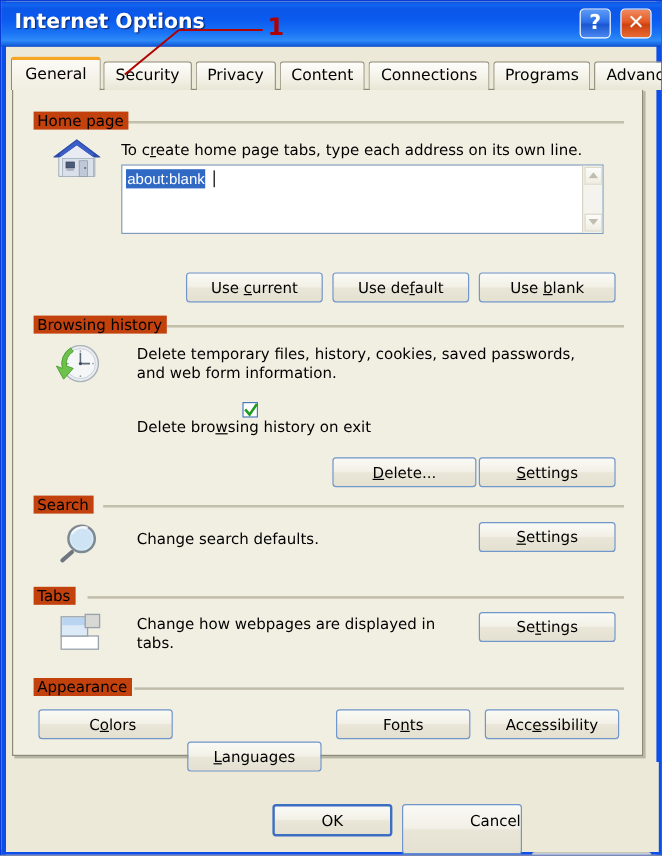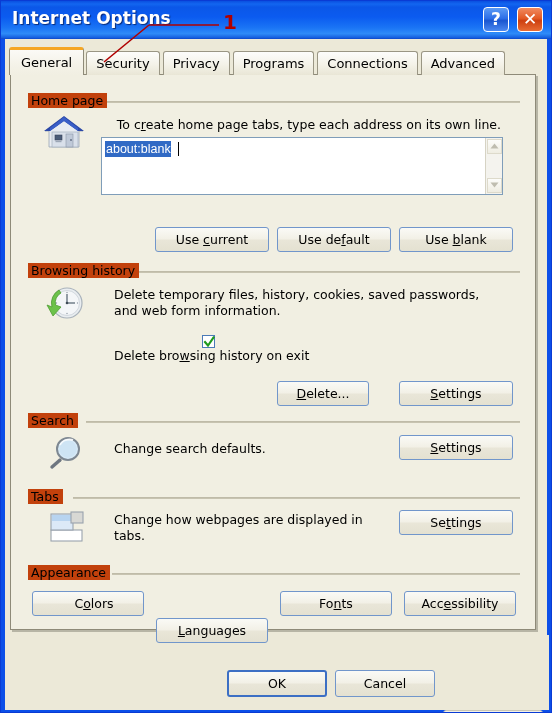--- a/index.html
+++ b/index.html
@@ -319,22 +319,23 @@
   <svg id="annotation" viewBox="0 0 552 713">
     <line x1="218" y1="24" x2="148" y2="24" stroke="#B00000" stroke-width="1.6"></line>
     <line x1="148" y1="24" x2="103" y2="61" stroke="#B00000" stroke-width="1.6"></line>
   </svg>
   <div id="annot-num">1</div>
 
   <div id="tabstrip">
     <div class="tab active">General</div>
     <div class="tab">Security</div>
     <div class="tab">Privacy</div>
+    <div class="tab">Content</div>
+    <div class="tab">Connections</div>
     <div class="tab">Programs</div>
-    <div class="tab">Connections</div>
     <div class="tab">Advanced</div>
   </div>
 
   <div id="tabpanel">
 
     <div class="group" style="left:17px; top:26px; width:492px;">
       <div class="group-label">Home page</div>
       <div class="group-line" style="left:76px; width:416px;"></div>
     </div>
 
@@ -344,21 +345,21 @@
         <polygon points="22,4 42,19 36,19 22,9 8,19 2,19" fill="#2C49A8"></polygon>
         <polygon points="22,5 36,16 36,19 22,9 8,19 8,16" fill="#3A5FC8"></polygon>
         <rect x="10" y="20" width="26" height="15" fill="#D9E0EA" stroke="#A4AFBE" stroke-width="0.7"></rect>
         <rect x="24" y="22" width="7" height="13" fill="#BFC9D8" stroke="#8C97A8" stroke-width="0.6"></rect>
         <rect x="13" y="23" width="7" height="5" fill="#4A5C78" stroke="#39455C" stroke-width="0.6"></rect>
         <rect x="13.5" y="29" width="6" height="1.2" fill="#9BA6B5"></rect>
         <circle cx="29" cy="28" r="0.9" fill="#5E6B80"></circle>
       </svg>
     </div>
 
-    <div class="body-text" style="left:90px; top:42px; width:400px;text-align:right;">
+    <div class="body-text" style="left:90px; top:42px; width:400px;">
       To c<u>r</u>eate home page tabs, type each address on its own line.
     </div>
 
     <div id="homepage-textarea" style="left:90px; top:62px; width:402px; height:58px;">
       <div id="homepage-value">about:blank</div>
       <div id="homepage-caret"></div>
       <div class="ta-scroll">
         <div class="ta-arrow up">
           <svg width="9" height="6" viewBox="0 0 9 6">
               <polygon points="4.5,0.5 8.5,5.5 0.5,5.5" fill="#BFBDB0"></polygon>
@@ -401,21 +402,21 @@
 
     <div id="cb-row" style="left:103px; top:260px;">
       <div id="cb-box">
         <svg width="13" height="14" viewBox="0 0 13 14">
           <polyline points="2,7 5,10.5 10.5,2.5" fill="none" stroke="#1E9A1E" stroke-width="2.1" stroke-linecap="square"></polyline>
         </svg>
       </div>
       <div id="cb-label">Delete bro<u>w</u>sing history on exit</div>
     </div>
 
-    <div class="btn" style="left:266px; top:306px; width:92px; height:25px; line-height:23px;"><u>D</u>elete...</div>
+    <div class="btn" style="left:266px; top:306px; width:120px; height:25px; line-height:23px;"><u>D</u>elete...</div>
     <div class="btn" style="left:388px; top:306px; width:114px; height:25px; line-height:23px;"><u>S</u>ettings</div>
 
     <div class="group" style="left:17px; top:346px; width:492px;">
       <div class="group-label">Search</div>
       <div class="group-line" style="left:58px; width:434px;"></div>
     </div>
 
     <div class="icon-box" style="left:36px; top:356px; width:40px; height:40px;">
       <svg width="40" height="40" viewBox="0 0 40 40">
         <line x1="13" y1="29" x2="5" y2="36" stroke="#6E7680" stroke-width="3.4" stroke-linecap="round"></line>
@@ -453,17 +454,17 @@
 
     <div class="btn" style="left:21px; top:516px; width:112px; height:25px; line-height:23px;padding-left:12px;">C<u>o</u>lors</div>
     <div class="btn" style="left:145px; top:516px; width:112px; height:25px; line-height:23px;margin-top:27px;"><u>L</u>anguages</div>
     <div class="btn" style="left:269px; top:516px; width:112px; height:25px; line-height:23px;">Fo<u>n</u>ts</div>
     <div class="btn" style="left:393px; top:516px; width:112px; height:25px; line-height:23px;">Acc<u>e</u>ssibility</div>
 
   </div>
 
   <div id="bottombar">
     <div class="btn default" style="left:222px; top:35px; width:100px; height:27px; line-height:23px;">OK</div>
-    <div class="btn" style="left:330px; top:35px; width:100px; height:27px; line-height:25px;">Cancel</div>
+    <div class="btn" style="left:330px; top:35px; width:100px; height:42px; line-height:25px;text-align:right;">Cancel</div>
     <div class="btn disabled" style="left:438px; top:35px; width:100px; height:27px; line-height:25px;margin-top:40px;"><u>A</u>pply</div>
   </div>
 
 </div>
 
 </body></html>

